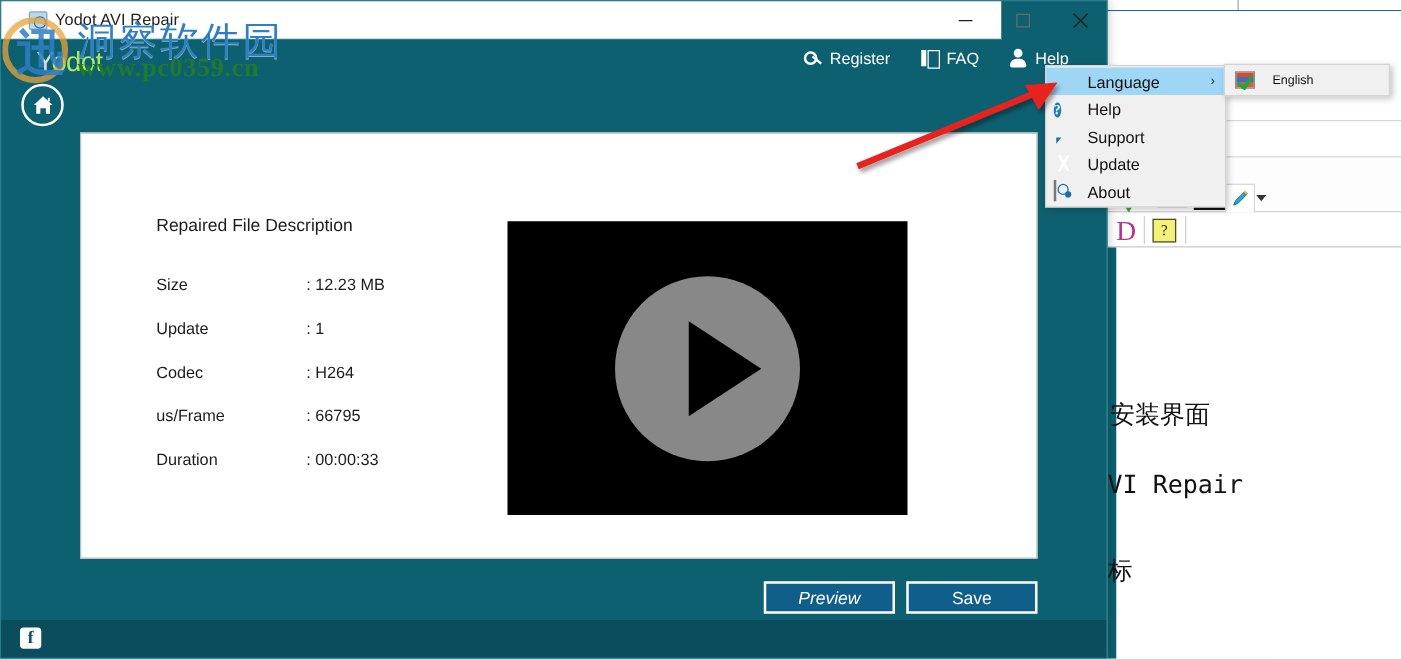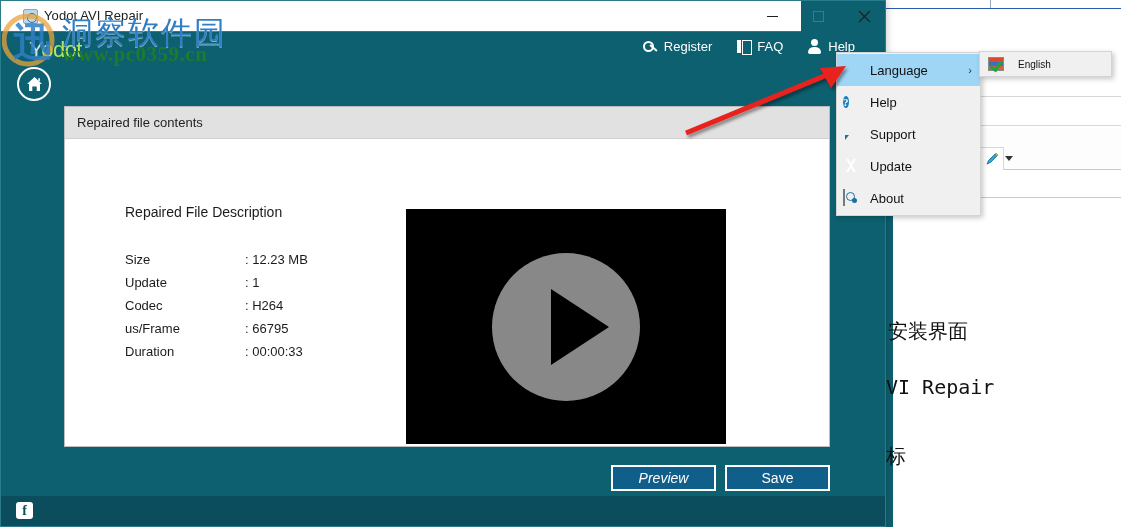--- a/index.html
+++ b/index.html
@@ -190,21 +190,21 @@
     font-size:13px; color:#222;
   }
   .panel-body { position:relative; height:308px; }
 
   .desc-title {
     position:absolute; left:60px; top:65px;
     font-size:14px; color:#1b1b1b;
   }
   .info-grid {
     position:absolute; left:60px; top:113px;
-    display:grid; grid-template-columns:120px auto; row-gap:8px;
+    display:grid; grid-template-columns:120px auto; row-gap:20px;
     font-size:13px; color:#1b1b1b;
   }
   .info-val { white-space:nowrap; }
 
   .video-thumb {
     position:absolute; left:341px; top:70px; width:320px; height:235px;
     background:#000000;
     display:flex; align-items:center; justify-content:center;
   }
   .play-circle {
@@ -242,21 +242,21 @@
   }
 
   
   .menu {
     position:absolute; left:836px; top:52px; width:145px;
     background:#f0f0f0; border:1px solid #d4d4d4;
     box-shadow:2px 2px 5px rgba(0,0,0,.22);
     z-index:40; padding:1px 0;
   }
   .menu-item {
-    height:32px; display:flex; align-items:center;
+    height:22px; display:flex; align-items:center;
     font-size:13px; color:#111; padding-left:6px; position:relative;
   }
   .menu-item.selected { background:#9fd5f5; }
   .menu-ico {
     width:17px; height:17px; margin-right:10px; position:relative; flex:0 0 17px;
   }
   .menu-label { flex:1; }
   .menu-arrow {
     font-size:11px; color:#333; margin-right:8px;
   }
@@ -419,21 +419,20 @@
   </div>
 
   <div class="home-btn">
     <svg width="19" height="18" viewBox="0 0 19 18">
       <path d="M9.5 2 L17 9 L15 9 L15 16 L11.7 16 L11.7 11.5 L7.3 11.5 L7.3 16 L4 16 L4 9 L2 9 Z" fill="#ffffff"></path>
       <rect x="13.3" y="3.2" width="1.6" height="3" fill="#ffffff"></rect>
     </svg>
   </div>
 
   <div class="panel">
-    <div class="panel-header">Repaired file contents</div>
     <div class="panel-body">
       <div class="desc-title">Repaired File Description</div>
 
       <div class="info-grid">
         <div>Size</div>
         <div class="info-val">: 12.23 MB</div>
 
         <div>Update</div>
         <div class="info-val">: 1</div>
 

